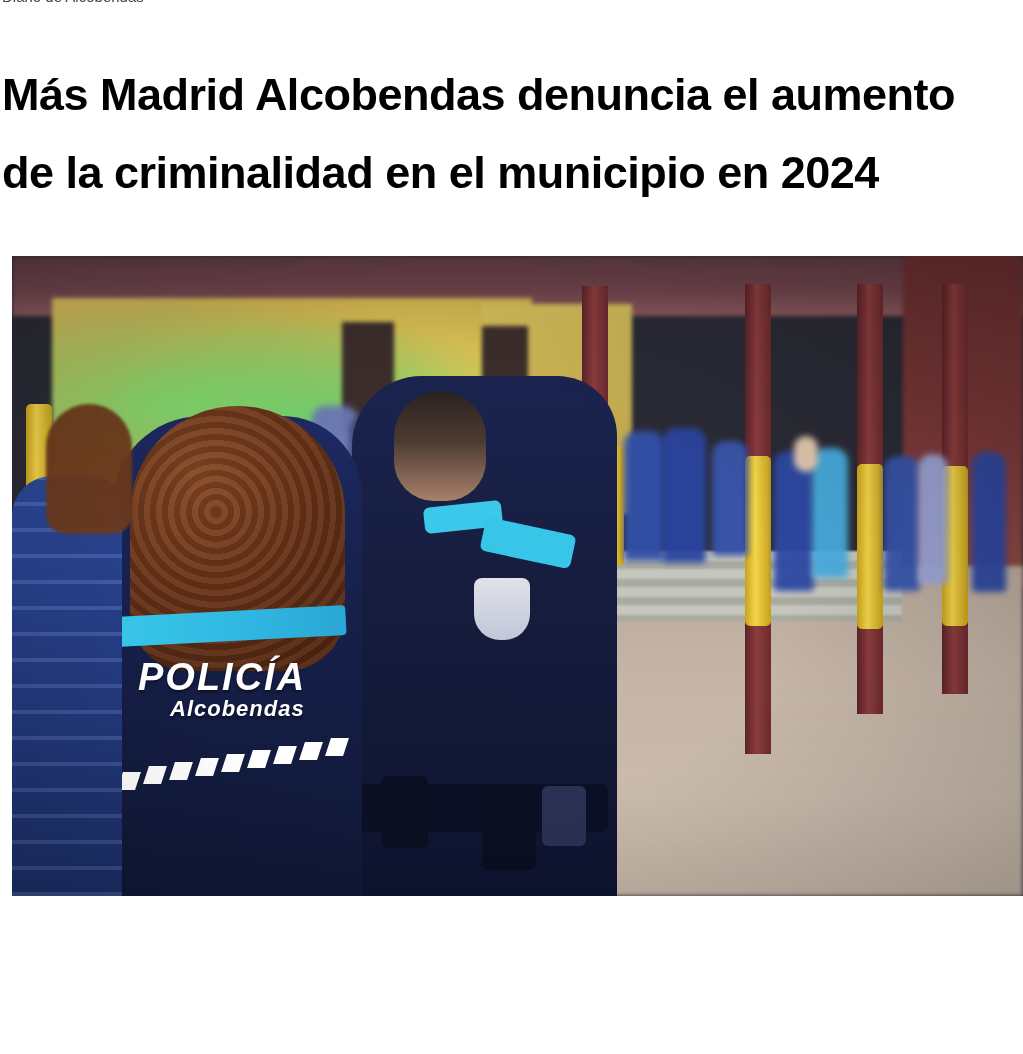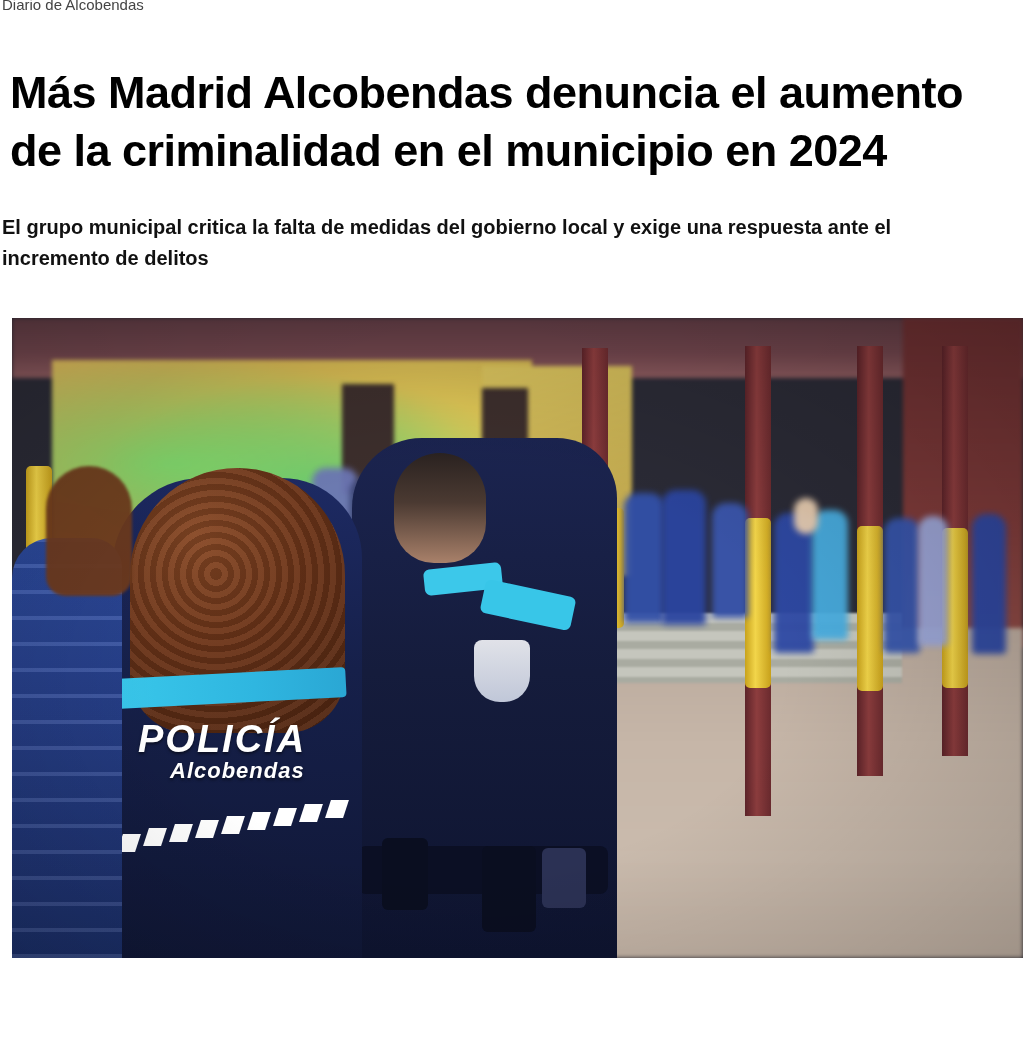--- a/index.html
+++ b/index.html
@@ -25,24 +25,24 @@
     font-weight: 400;
     margin: 0;
     padding: 0 0 0 2px;
     position: absolute;
     top: -12px;
     left: 0;
     white-space: nowrap;
   }
   .headline {
     font-size: 45px;
-    line-height: 58px;
+    line-height: 78px;
     font-weight: 700;
     letter-spacing: -0.5px;
-    margin: 8px;
+    margin: 0;
     padding: 56px 40px 0 2px;
     color: #000;
   }
   .subhead {
     font-size: 20px;
     line-height: 31px;
     font-weight: 700;
     color: #111111;
     margin: 0;
     padding: 24px 40px 0 2px;
@@ -294,21 +294,20 @@
 </style>
 </head>
 <body>
 
 <div class="page">
 
   <div class="kicker">Diario de Alcobendas</div>
 
   <h1 class="headline">Más Madrid Alcobendas denuncia el aumento de la criminalidad en el municipio en 2024</h1>
 
-  <h2 class="subhead">El grupo municipal critica la falta de medidas del gobierno local y exige una respuesta ante el incremento de delitos</h2>
 
   <figure class="figure">
     <div class="photo">
 
       <div class="bg-wall blurlayer"></div>
       <div class="bg-canopy blurlayer"></div>
       <div class="mural blurlayer"></div>
       <div class="mural2 blurlayer"></div>
       <div class="dark-door blurlayer"></div>
       <div class="dark-door b blurlayer"></div>

